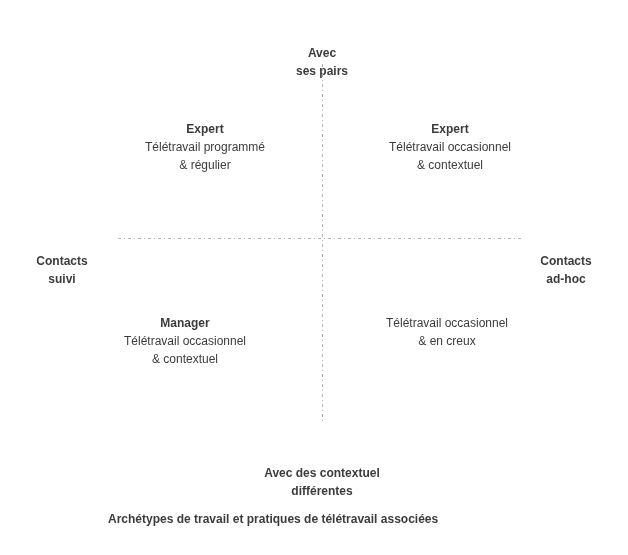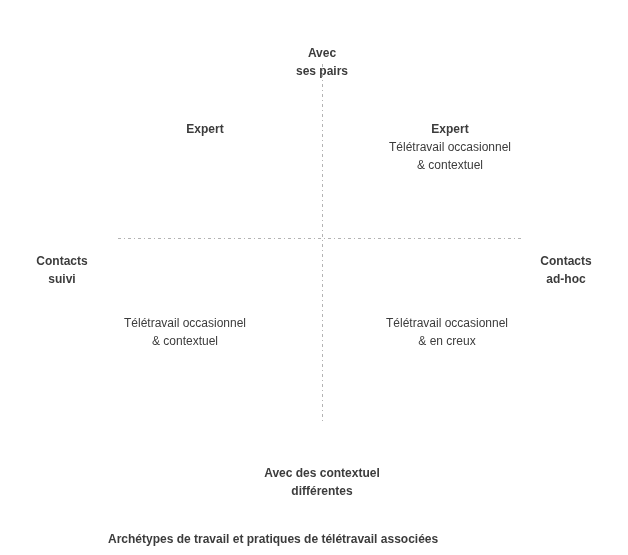--- a/index.html
+++ b/index.html
@@ -71,31 +71,34 @@
 
 <div class="axis-label pre" style="left:222px; top:432px; width:200px;">Avec des contextuel
 différentes</div>
 
 <div class="vline" style="left:322px; top:64px; height:357px;"></div>
 
 <div class="hline" style="left:118px; top:238px; width:404px;"></div>
 
 <div class="quad" style="left:115px; top:120px; width:180px;">
   <div class="name">Expert</div>
+  <div class="desc pre">Télétravail programmé
+&amp; régulier</div>
 </div>
 
 <div class="quad" style="left:360px; top:120px; width:180px;">
   <div class="name">Expert</div>
   <div class="desc pre">Télétravail occasionnel
 &amp; contextuel</div>
 </div>
 
 <div class="quad" style="left:95px; top:314px; width:180px;">
+  <div class="name">Manager</div>
   <div class="desc pre">Télétravail occasionnel
 &amp; contextuel</div>
 </div>
 
 <div class="quad" style="left:357px; top:314px; width:180px;">
   <div class="desc pre">Télétravail occasionnel
 &amp; en creux</div>
 </div>
 
-<div class="caption" style="left:108px; top:532px;">Archétypes de travail et pratiques de télétravail associées</div>
+<div class="caption" style="left:108px; top:512px;">Archétypes de travail et pratiques de télétravail associées</div>
 
 </body></html>

